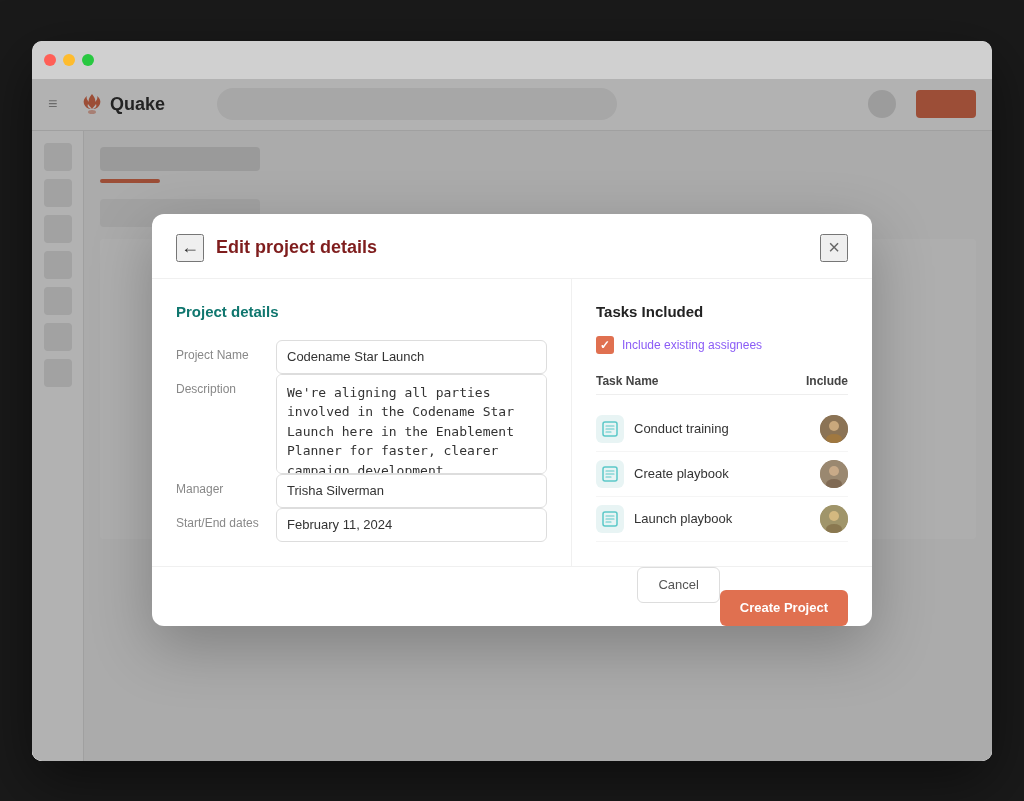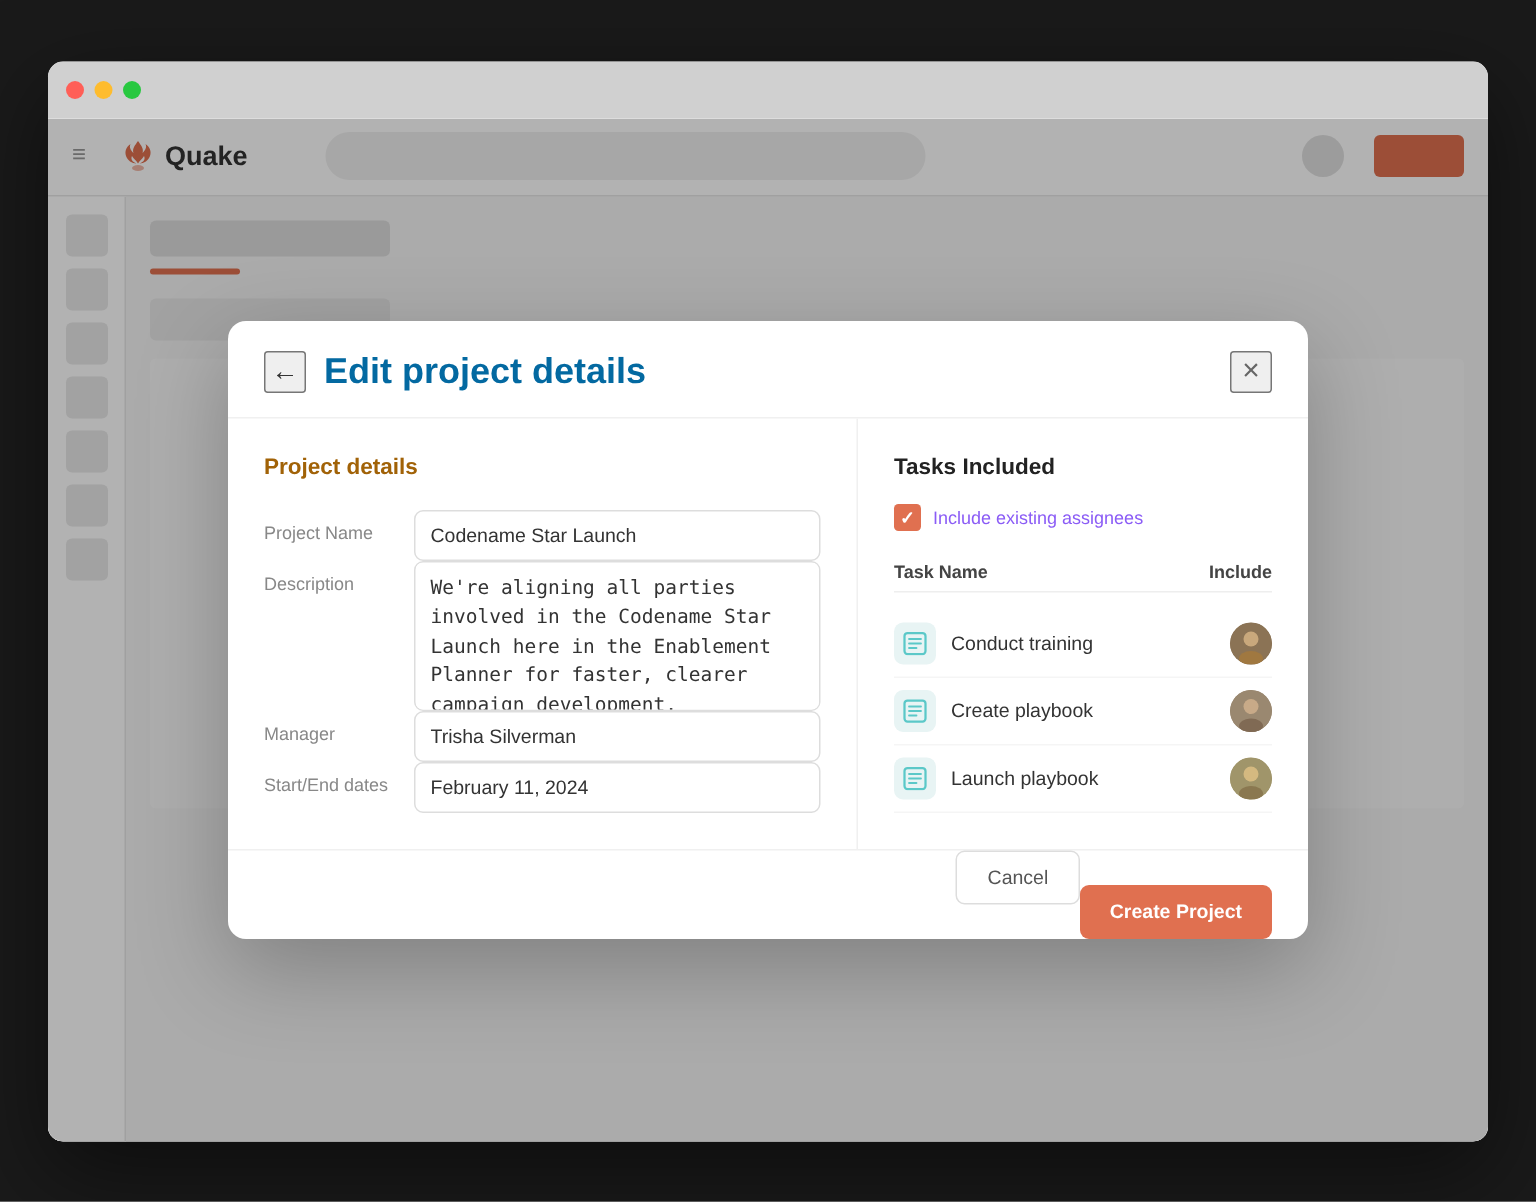--- a/index.html
+++ b/index.html
@@ -216,23 +216,23 @@
       width: 28px; height: 28px;
       display: flex;
       align-items: center;
       justify-content: center;
       cursor: pointer;
       color: #333;
       font-size: 18px;
     }
 
     .modal-title {
-      font-size: 24px;
+      font-size: 18px;
       font-weight: 600;
-      color: #0369a1;
+      color: #7f1d1d;
     }
 
     .close-btn {
       margin-left: auto;
       width: 28px; height: 28px;
       display: flex;
       align-items: center;
       justify-content: center;
       cursor: pointer;
       color: #666;
@@ -249,21 +249,21 @@
     
     .modal-left {
       flex: 1;
       padding: 24px;
       border-right: 1px solid #f0f0f0;
     }
 
     .panel-title {
       font-size: 15px;
       font-weight: 600;
-      color: #a16207;
+      color: #0f766e;
       margin-bottom: 20px;
     }
 
     .form-row {
       display: flex;
       align-items: flex-start;
     }
 
     .form-label {
       width: 100px;

